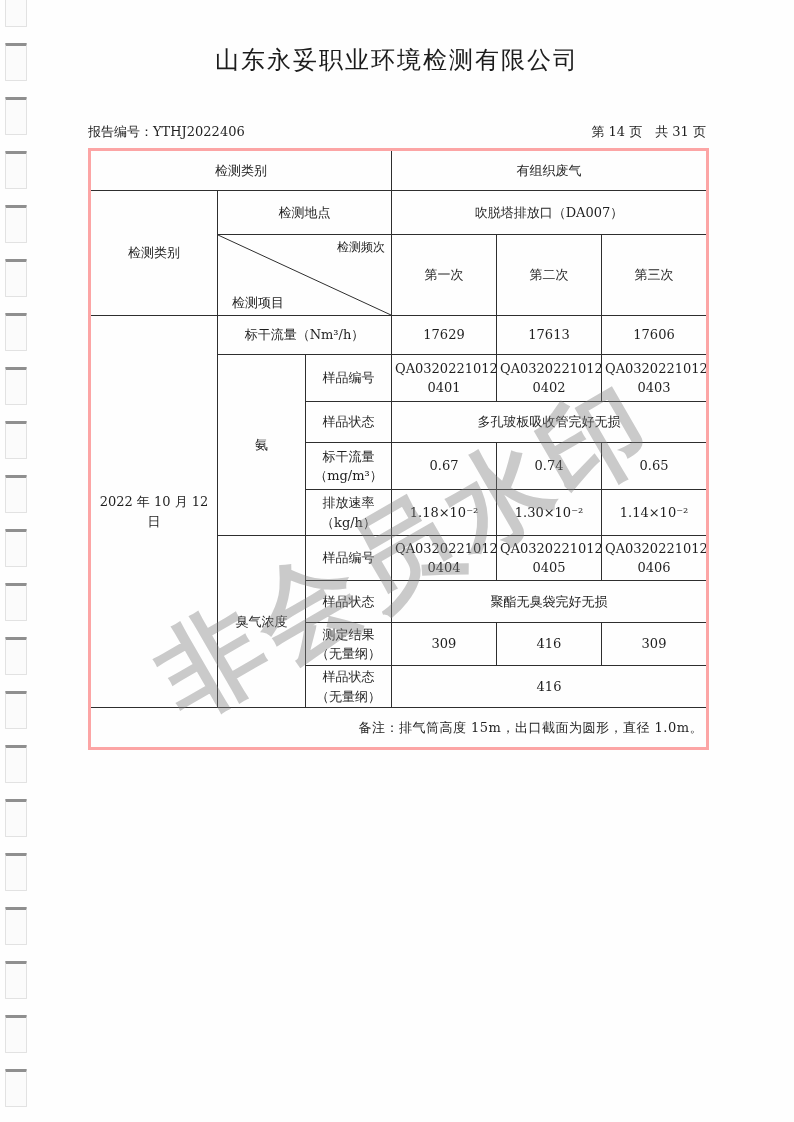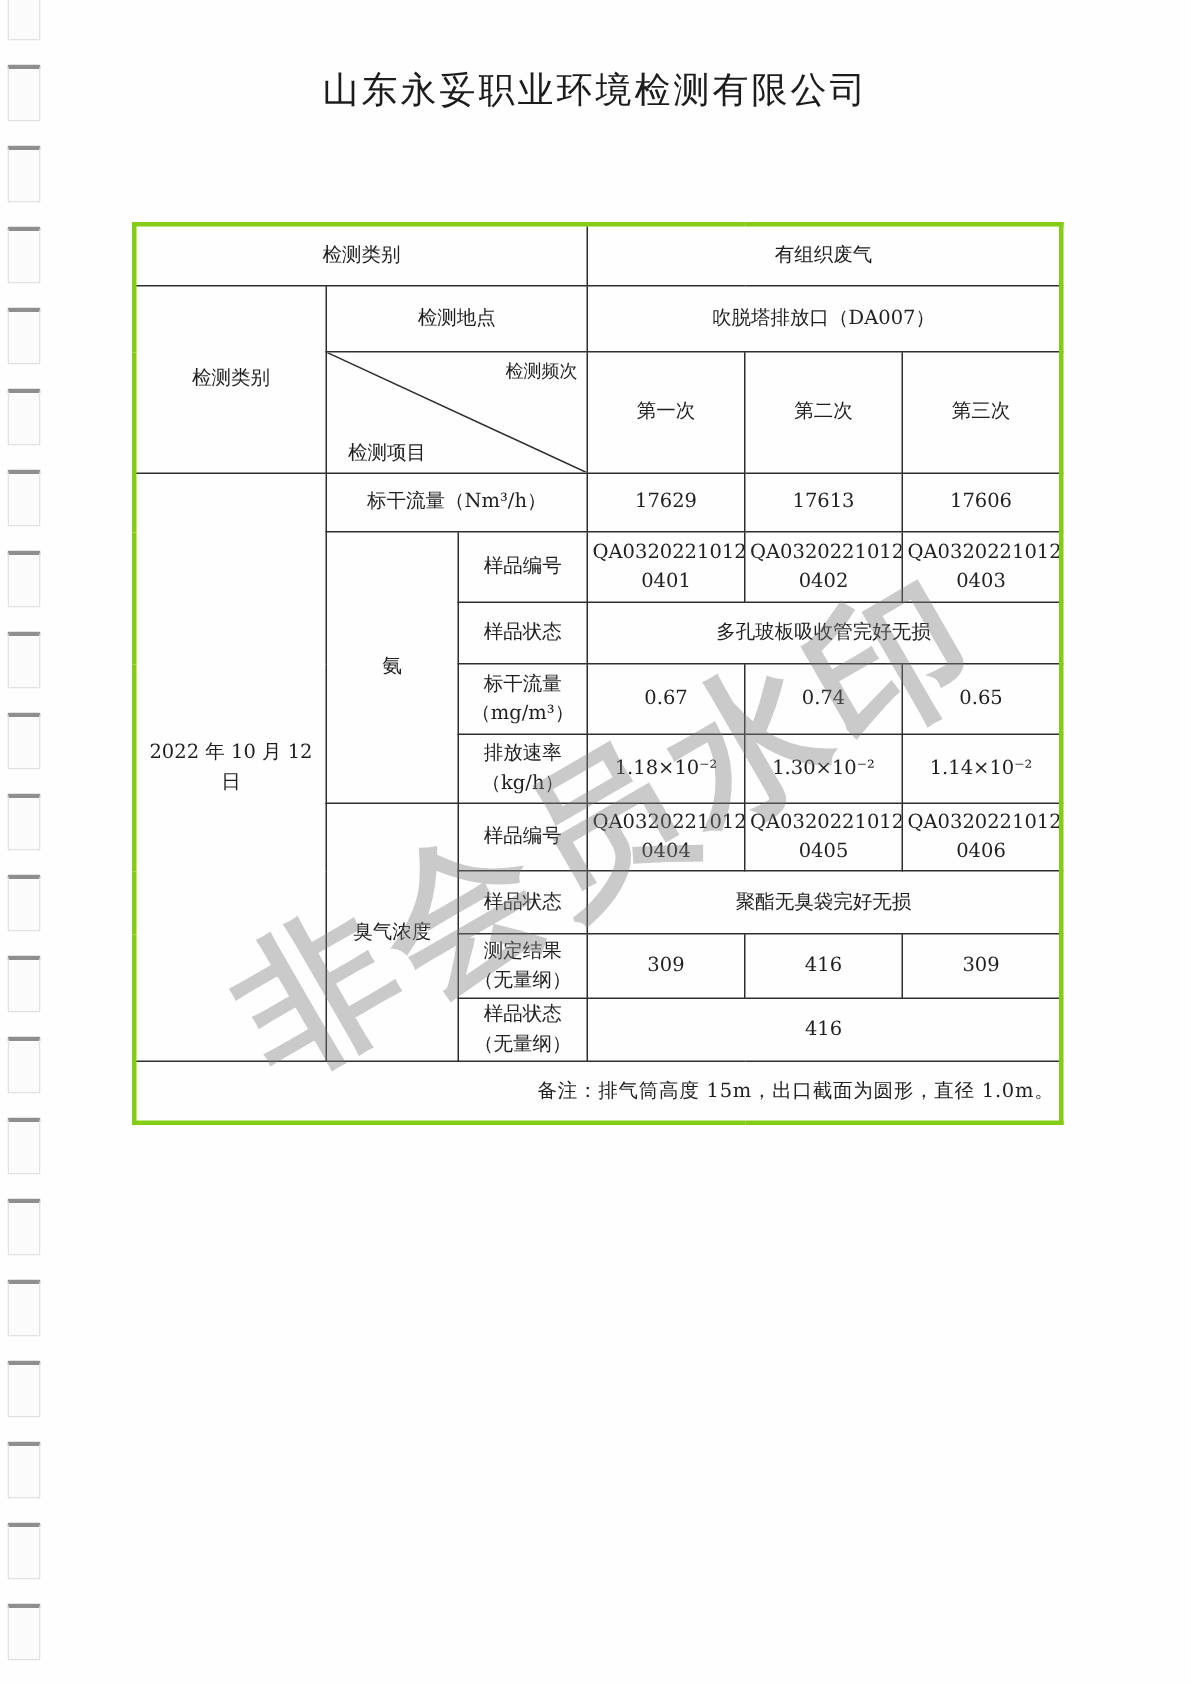--- a/index.html
+++ b/index.html
@@ -22,21 +22,21 @@
     position:absolute; top:87px; left:0; width:100%; margin:0;
     text-align:center; font-size:20px; font-weight:700; letter-spacing:3px; color:#1c1c1c;
   }
   .meta {
     position:absolute; left:88px; top:123px; width:618px;
     display:flex; justify-content:space-between; font-size:13px; color:#1f1f1f;
   }
   .results {
     position:absolute; left:88px; top:148px; width:618px;
     border-collapse:collapse; table-layout:fixed;
-    border:3px solid #84cc16;
+    border:3px solid #fca5a5;
   }
   .results td {
     border:1px solid #2e2e2e; text-align:center; vertical-align:middle;
     font-size:13px; color:#1f1f1f; padding:1px 3px;
     white-space:pre-line; line-height:1.5; overflow:hidden;
   }
   .results td.remark { text-align:right; padding-left:8px; letter-spacing:0.5px; }
   .diag-cell { position:relative; padding:0; }
   .diag-svg { position:absolute; left:0; top:0; width:100%; height:100%; display:block; }
   .diag-top { position:absolute; top:3px; right:6px; font-size:12px; }
@@ -79,20 +79,24 @@
       <div class="hole" style="top: 907px;"></div>
       <div class="hole" style="top: 961px;"></div>
       <div class="hole" style="top: 1015px;"></div>
       <div class="hole" style="top: 1069px;"></div>
     </div>
 
   <div class="watermark">非会员水印</div>
 
   <h1 class="title">山东永妥职业环境检测有限公司</h1>
 
+  <div class="meta">
+    <span>报告编号：YTHJ2022406</span>
+    <span>第 14 页　共 31 页</span>
+  </div>
 
   <table class="results">
     <colgroup>
       <col style="width:128px">
         <col style="width:88px">
         <col style="width:86px">
       <col style="width:105px">
         <col style="width:105px">
         <col style="width:106px">
     </colgroup>

